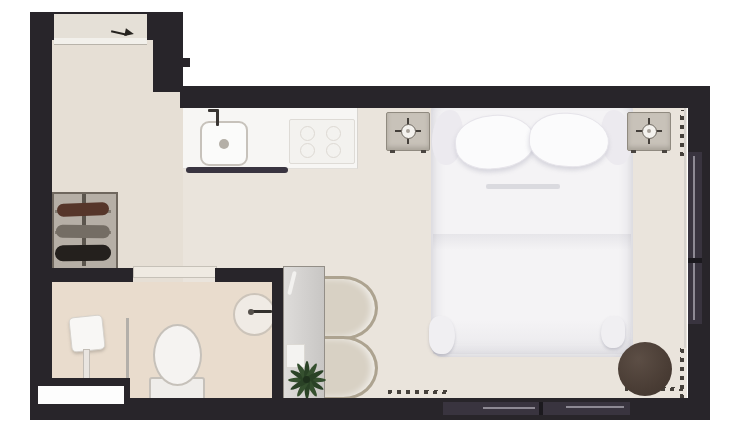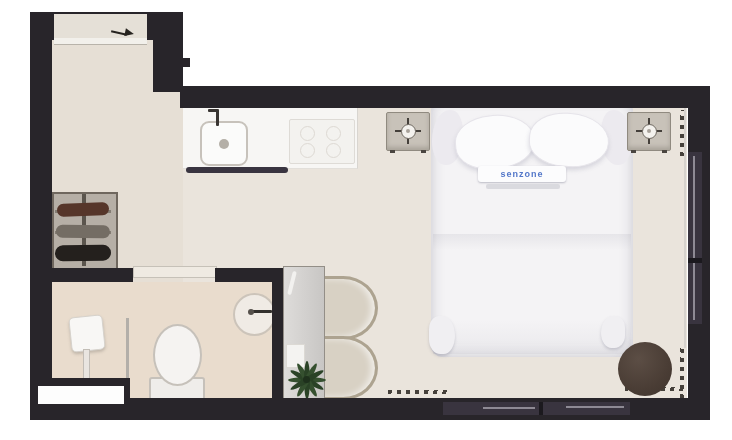--- a/index.html
+++ b/index.html
@@ -112,23 +112,20 @@
   <div class="abs trim" style="left:183px;top:106px;width:504px;height:2px;"></div>
   <div class="abs trim" style="left:684px;top:108px;width:2px;height:240px;"></div>
 
   <div class="abs bed-base" style="left:431px;top:107px;width:202px;height:250px;"></div>
   <div class="abs wing" style="left:432px;top:110px;width:31px;height:55px;border-radius:60% 40% 55% 45%;"></div>
   <div class="abs wing" style="left:601px;top:110px;width:31px;height:55px;border-radius:40% 60% 45% 55%;"></div>
   <div class="abs pillow" style="left:455px;top:115px;width:78px;height:52px;transform:rotate(-5deg);"></div>
   <div class="abs pillow" style="left:529px;top:113px;width:78px;height:52px;transform:rotate(4deg);"></div>
   <div class="abs fold" style="left:433px;top:234px;width:198px;height:16px;"></div>
   <div class="abs fold2" style="left:433px;top:320px;width:198px;height:34px;"></div>
-  <div class="abs bed-label" style="left:478px;top:166px;width:88px;height:16px;">
-    <span>senzone</span>
-  </div>
   <div class="abs bed-sub" style="left:486px;top:184px;width:74px;height:5px;"></div>
   <div class="abs bed-foot" style="left:429px;top:316px;width:26px;height:38px;border-radius:45% 55% 50% 50%/40% 60% 55% 45%;"></div>
   <div class="abs bed-foot" style="left:601px;top:316px;width:24px;height:32px;border-radius:55% 45% 50% 50%/60% 40% 45% 55%;"></div>
 
   <div class="abs nightstand" style="left:386px;top:112px;width:42px;height:37px;">
     <div>
       <div class="lamp-line" style="left:8px;top:17px;width:26px;height:2px;"></div>
       <div class="lamp-line" style="left:20px;top:5px;width:2px;height:26px;"></div>
       <div class="lamp-circle" style="left:14px;top:11px;"></div>
       <div class="lamp-dot" style="left:19px;top:16px;"></div>

